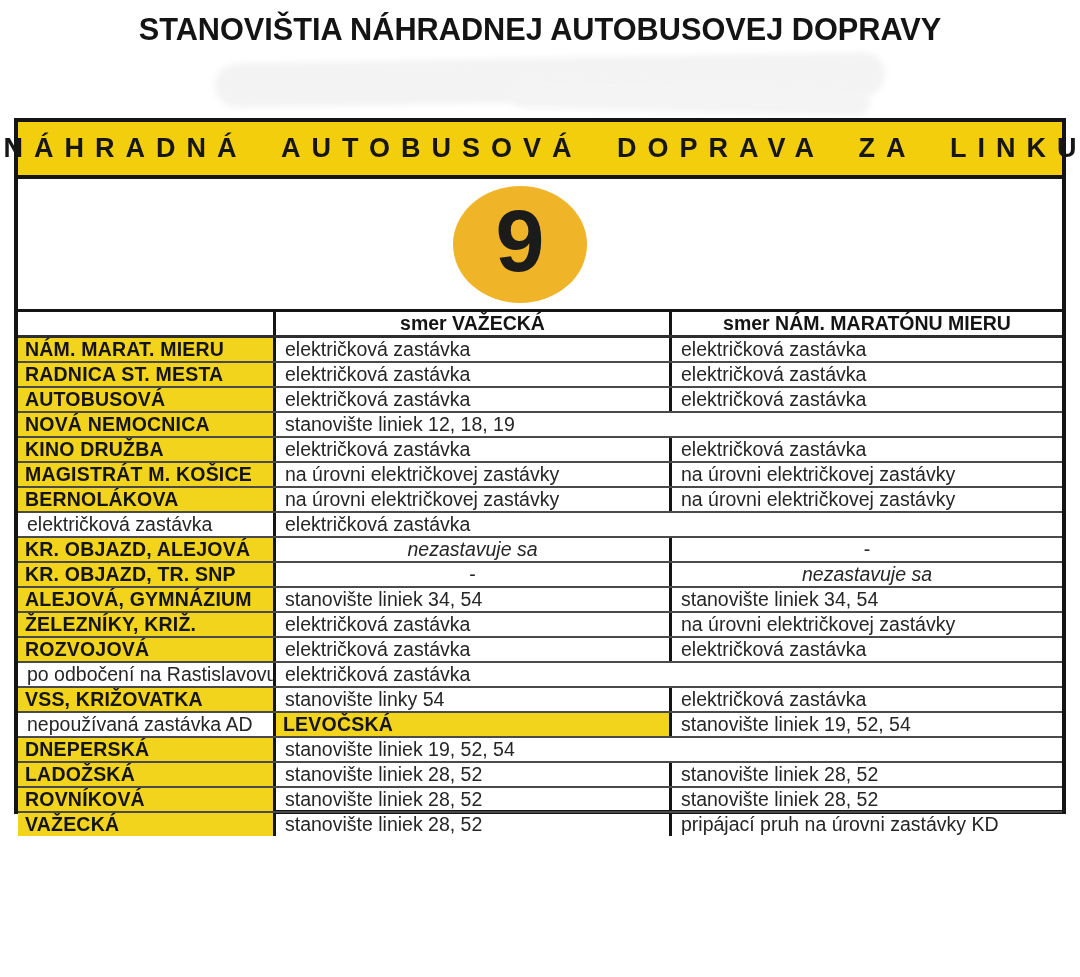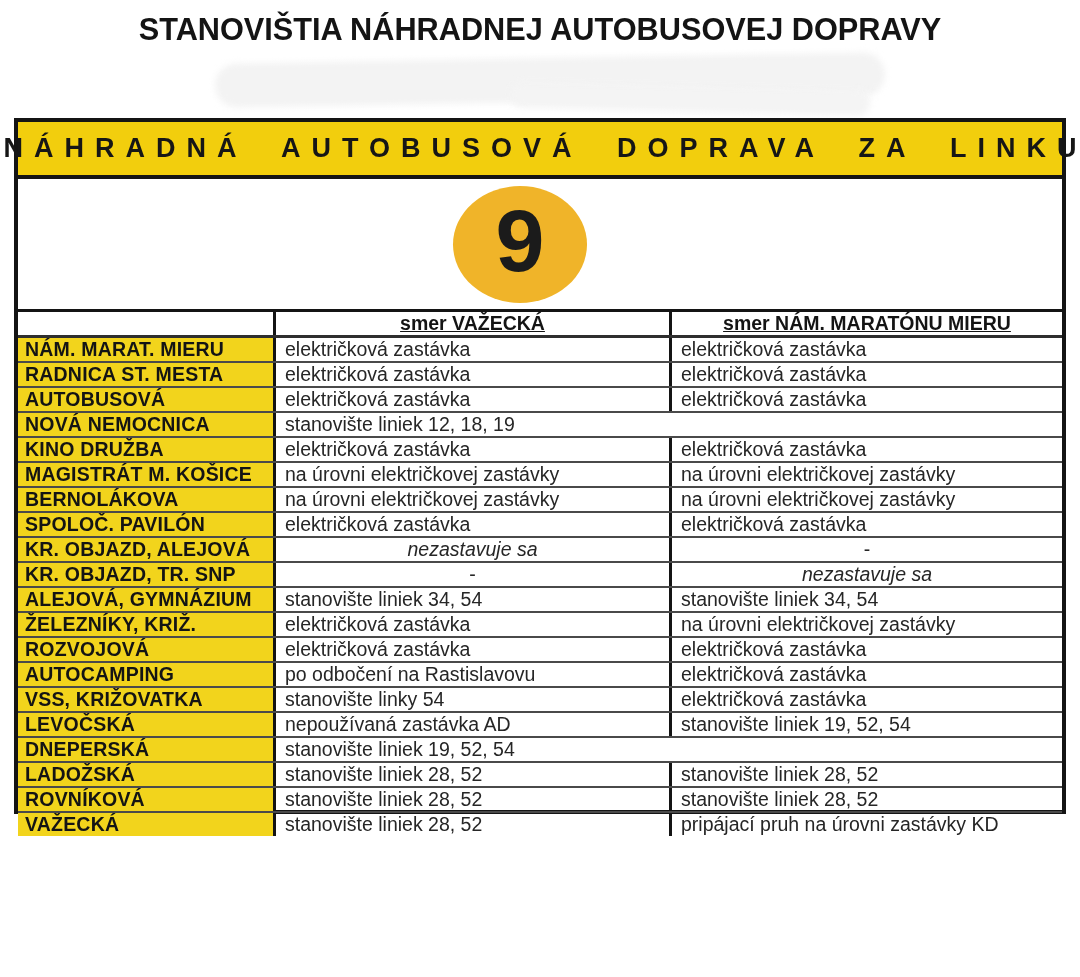--- a/index.html
+++ b/index.html
@@ -51,21 +51,21 @@
   .cell{
     display:flex;align-items:center;box-sizing:border-box;
     padding:0 9px;font-size:19.5px;color:#262626;
     border-right:3px solid #141414;overflow:hidden;white-space:nowrap;
   }
   .cell.last{border-right:none;text-align:center;}
   .cell.name{
     background:#F2D41C;font-weight:700;color:#141414;padding:0 7px;
     letter-spacing:0.2px;
   }
-  .thead .cell{font-weight:700;color:#141414;justify-content:center;background:#ffffff;text-decoration:underline;}
+  .thead .cell{font-weight:700;color:#141414;justify-content:center;background:#ffffff;}
   .cell.italic{font-style:italic;justify-content:center;}
   .cell.center{justify-content:center;}
 </style>
 </head>
 <body>
 
 <h1 class="page-title">STANOVIŠTIA NÁHRADNEJ AUTOBUSOVEJ DOPRAVY</h1>
 <div class="smudge s1"></div>
 <div class="smudge s2"></div>
 
@@ -111,21 +111,20 @@
         <div class="cell name">MAGISTRÁT M. KOŠICE</div>
         <div class="cell val ">na úrovni električkovej zastávky</div>
         <div class="cell val last ">na úrovni električkovej zastávky</div>
       </div>
       <div class="trow">
         <div class="cell name">BERNOLÁKOVA</div>
         <div class="cell val ">na úrovni električkovej zastávky</div>
         <div class="cell val last ">na úrovni električkovej zastávky</div>
       </div>
       <div class="trow">
-        <div class="cell name">SPOLOČ. PAVILÓN</div>
         <div class="cell val ">električková zastávka</div>
         <div class="cell val last ">električková zastávka</div>
       </div>
       <div class="trow">
         <div class="cell name">KR. OBJAZD, ALEJOVÁ</div>
         <div class="cell val italic">nezastavuje sa</div>
         <div class="cell val last center">-</div>
       </div>
       <div class="trow">
         <div class="cell name">KR. OBJAZD, TR. SNP</div>
@@ -141,32 +140,31 @@
         <div class="cell name">ŽELEZNÍKY, KRIŽ.</div>
         <div class="cell val ">električková zastávka</div>
         <div class="cell val last ">na úrovni električkovej zastávky</div>
       </div>
       <div class="trow">
         <div class="cell name">ROZVOJOVÁ</div>
         <div class="cell val ">električková zastávka</div>
         <div class="cell val last ">električková zastávka</div>
       </div>
       <div class="trow">
-        <div class="cell name">AUTOCAMPING</div>
         <div class="cell val ">po odbočení na Rastislavovu</div>
         <div class="cell val last ">električková zastávka</div>
       </div>
       <div class="trow">
         <div class="cell name">VSS, KRIŽOVATKA</div>
         <div class="cell val ">stanovište linky 54</div>
         <div class="cell val last ">električková zastávka</div>
       </div>
       <div class="trow">
+        <div class="cell val ">nepoužívaná zastávka AD</div>
         <div class="cell name">LEVOČSKÁ</div>
-        <div class="cell val ">nepoužívaná zastávka AD</div>
         <div class="cell val last ">stanovište liniek 19, 52, 54</div>
       </div>
       <div class="trow">
         <div class="cell name">DNEPERSKÁ</div>
         <div class="cell val last ">stanovište liniek 19, 52, 54</div>
       </div>
       <div class="trow">
         <div class="cell name">LADOŽSKÁ</div>
         <div class="cell val ">stanovište liniek 28, 52</div>
         <div class="cell val last ">stanovište liniek 28, 52</div>

